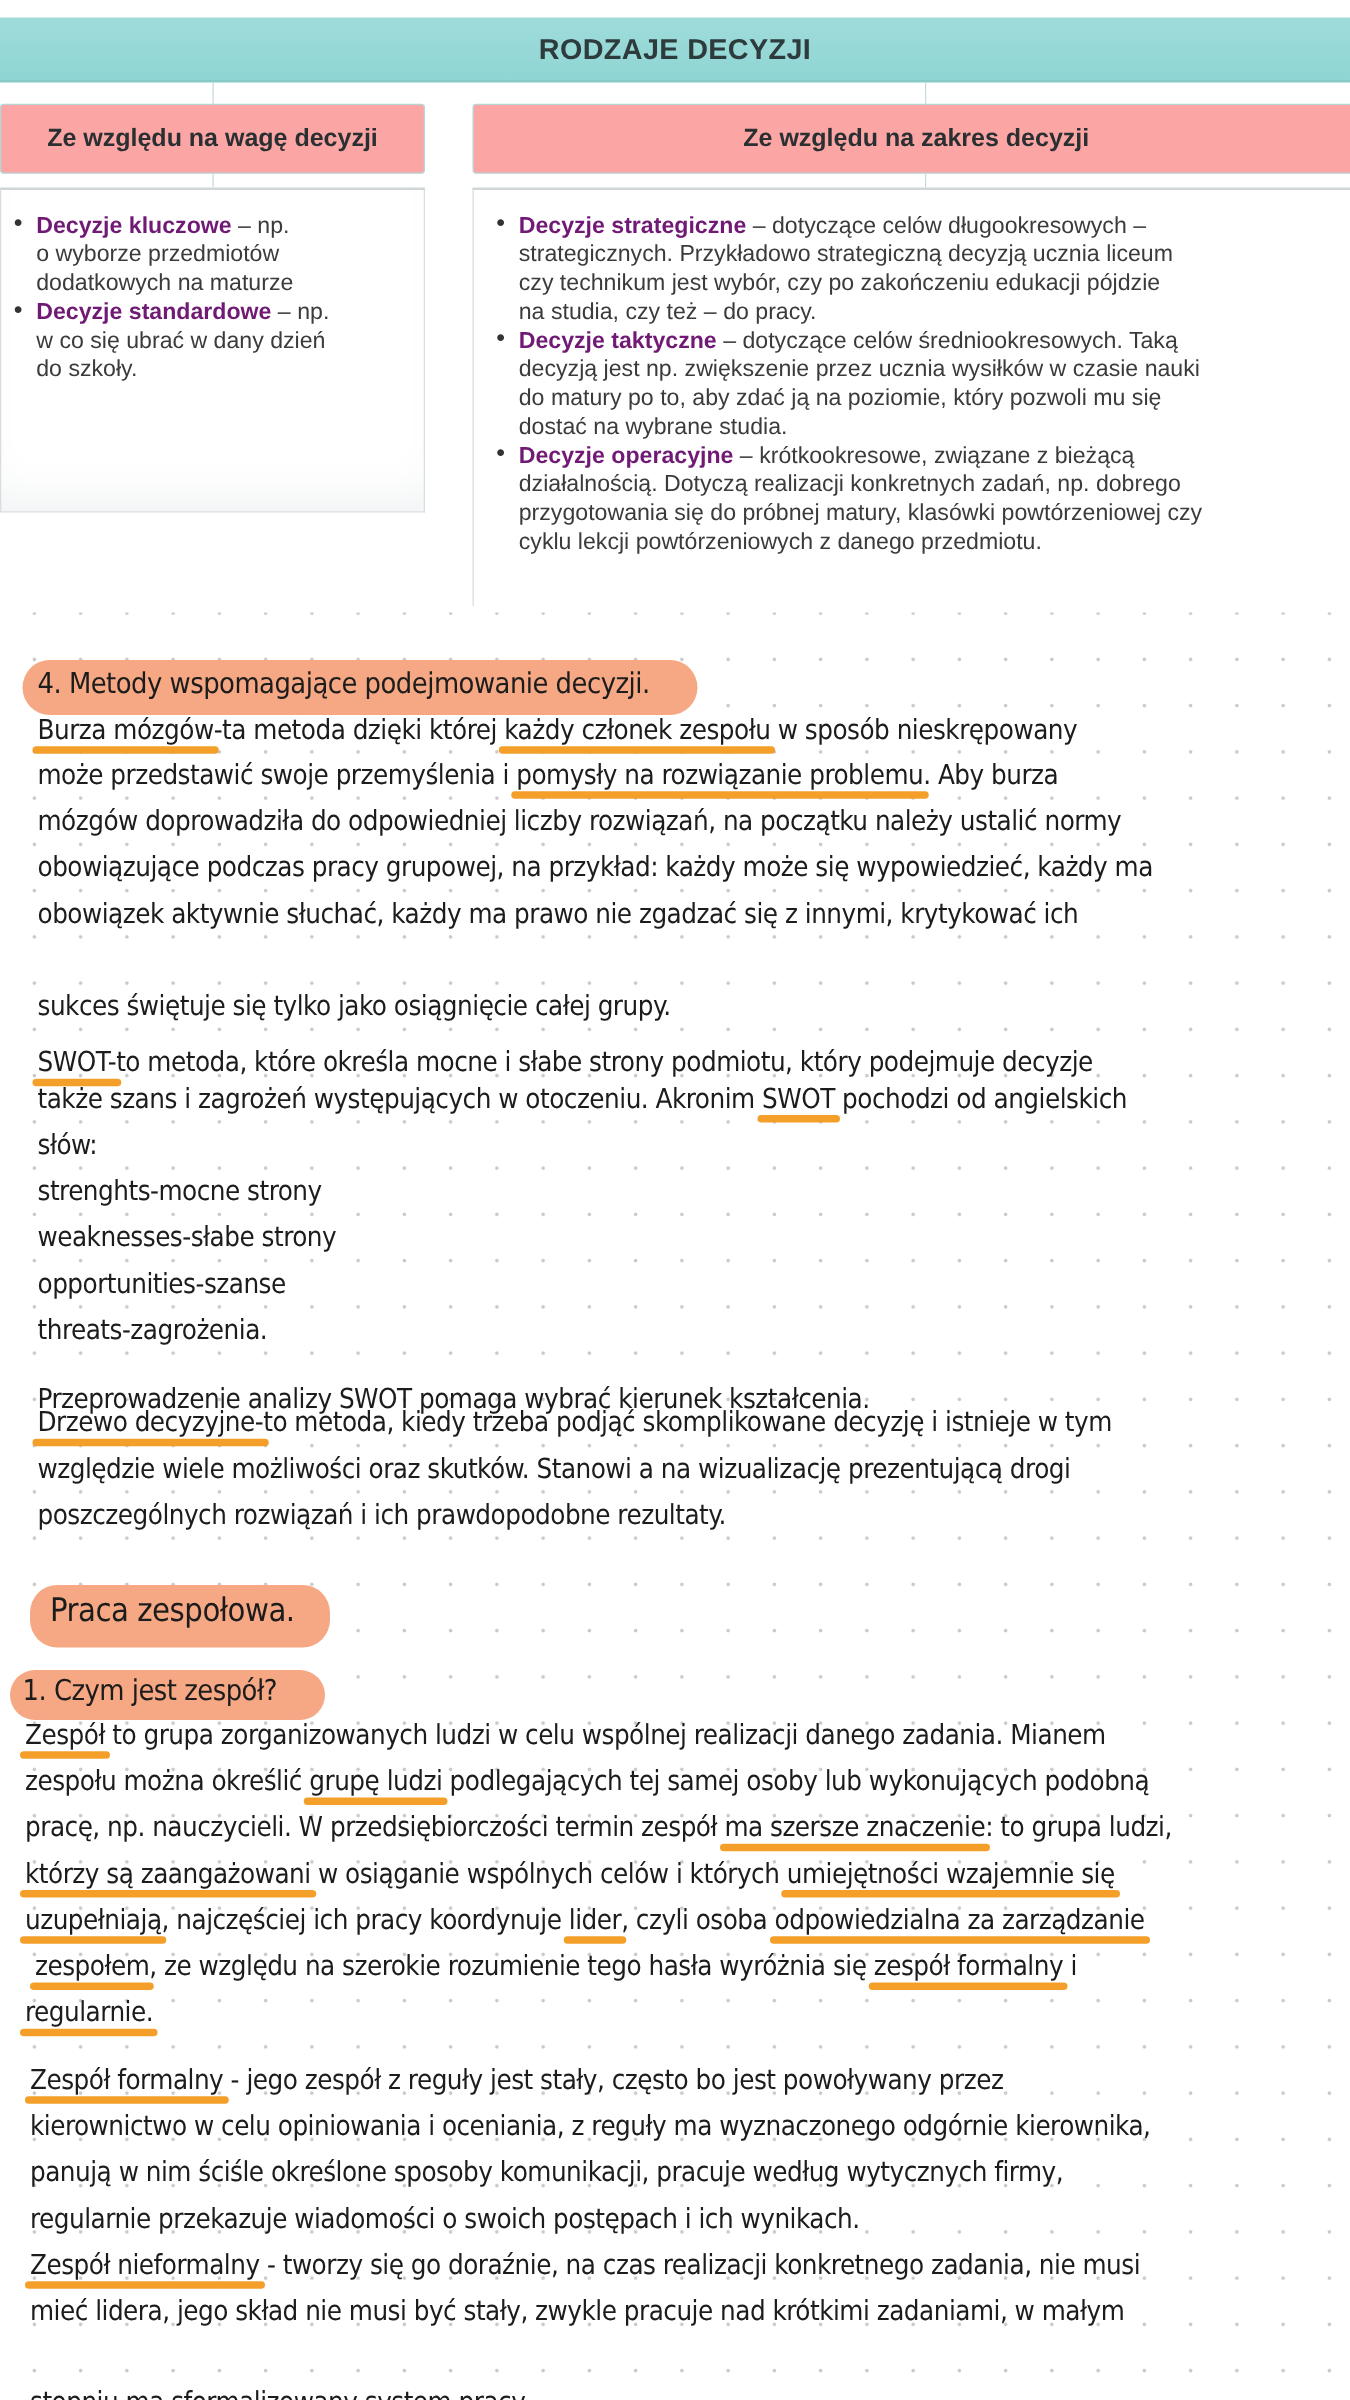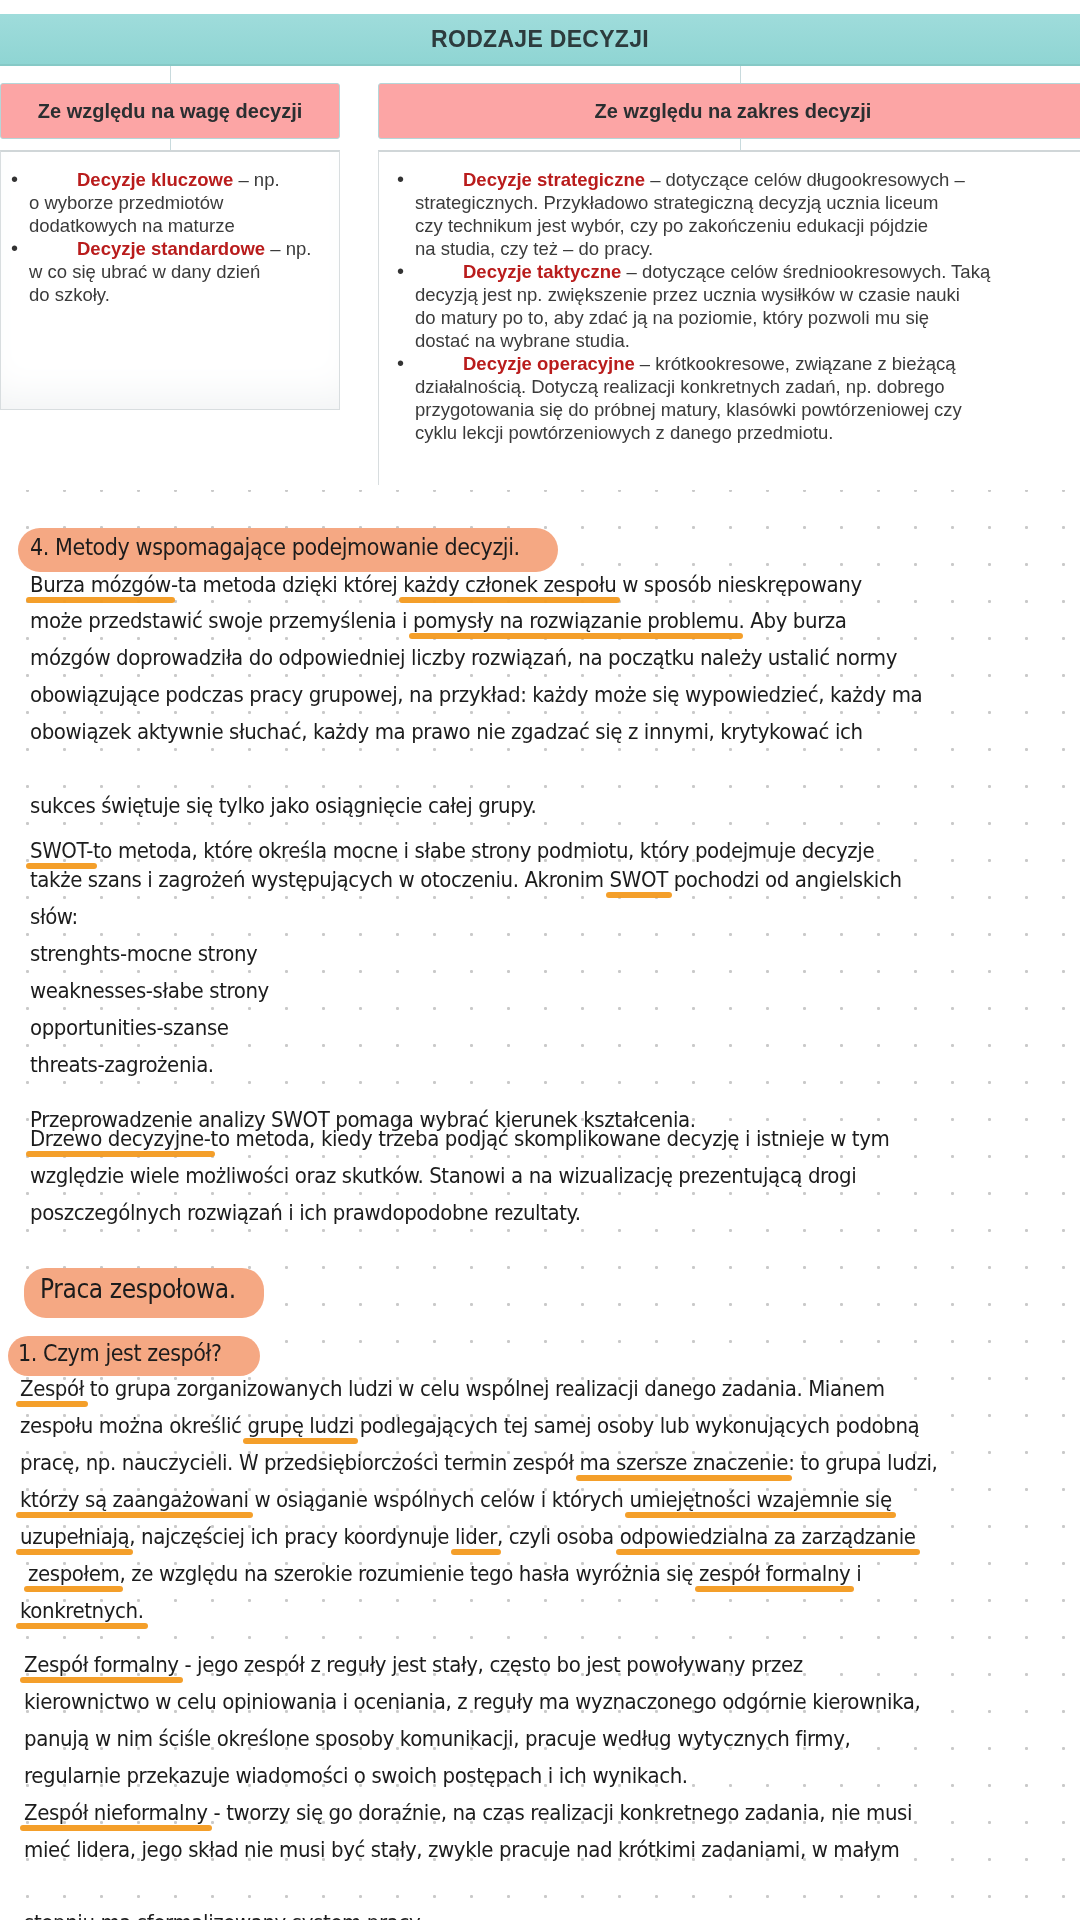--- a/index.html
+++ b/index.html
@@ -28,21 +28,21 @@
   .col-body {
     position: absolute; top: 150px; background: #ffffff;
     border: 1px solid #d8dddf; border-top: 2px solid #d0d6d8;
     font-family: "Liberation Sans", sans-serif; font-size: 18.5px; color: #3b3b3b; line-height: 23px;
   }
   .col-body.left { left: 0; width: 340px; height: 260px; padding: 16px 10px 0 8px; box-shadow: inset 0 -30px 40px -20px #f0f2f3; }
   .col-body.right { left: 378px; width: 720px; height: 335px; padding: 16px 0 0 16px; border-right: none; border-bottom: none; }
   .bl { list-style: none; }
   .bl li { position: relative; padding-left: 20px; }
   .bl li::before { content: "•"; position: absolute; left: 2px; top: 0; color: #333; font-size: 20px; }
-  .bl b { color: #b91c1c; font-weight: bold; margin-left: 48px; }
+  .bl b { color: #701a75; font-weight: bold; }
 
   
   .note {
     position: absolute; left: 0; top: 490px; width: 1068px; height: 1430px;
     background-color: #ffffff;
     background-image: radial-gradient(circle, #c9c9c9 1.3px, transparent 1.7px);
     background-size: 37px 37px;
     background-position: 9px 19px;
   }
   .hw { font-family: "DejaVu Sans Condensed", "DejaVu Sans", sans-serif; font-stretch: condensed; color: #1c1c1c; }
@@ -165,21 +165,21 @@
   <div class="line" style="top:997px;left:20px;">
     <span class="u">którzy są zaangażowani</span><span> w osiąganie wspólnych celów i których </span><span class="u">umiejętności wzajemnie się</span>
   </div>
   <div class="line" style="top:1034px;left:20px;">
     <span class="u">uzupełniają</span><span>, najczęściej ich pracy koordynuje </span><span class="u">lider</span><span>, czyli osoba </span><span class="u">odpowiedzialna za zarządzanie</span>
   </div>
   <div class="line" style="top:1071px;left:28px;">
     <span class="u">zespołem</span><span>, ze względu na szerokie rozumienie tego hasła wyróżnia się </span><span class="u">zespół formalny</span><span> i</span>
   </div>
   <div class="line" style="top:1108px;left:20px;">
-    <span class="u">konkretnych.</span>
+    <span class="u">regularnie.</span>
   </div>
 
   <div class="line" style="top:1162px;left:24px;">
     <span class="u">Zespół formalny</span><span> - jego zespół z reguły jest stały, często bo jest powoływany przez</span>
   </div>
   <div class="line" style="top:1199px;left:24px;">kierownictwo w celu opiniowania i oceniania, z reguły ma wyznaczonego odgórnie kierownika,</div>
   <div class="line" style="top:1236px;left:24px;">panują w nim ściśle określone sposoby komunikacji, pracuje według wytycznych firmy,</div>
   <div class="line" style="top:1273px;left:24px;">regularnie przekazuje wiadomości o swoich postępach i ich wynikach.</div>
 
   <div class="line" style="top:1310px;left:24px;text-align:right;">

